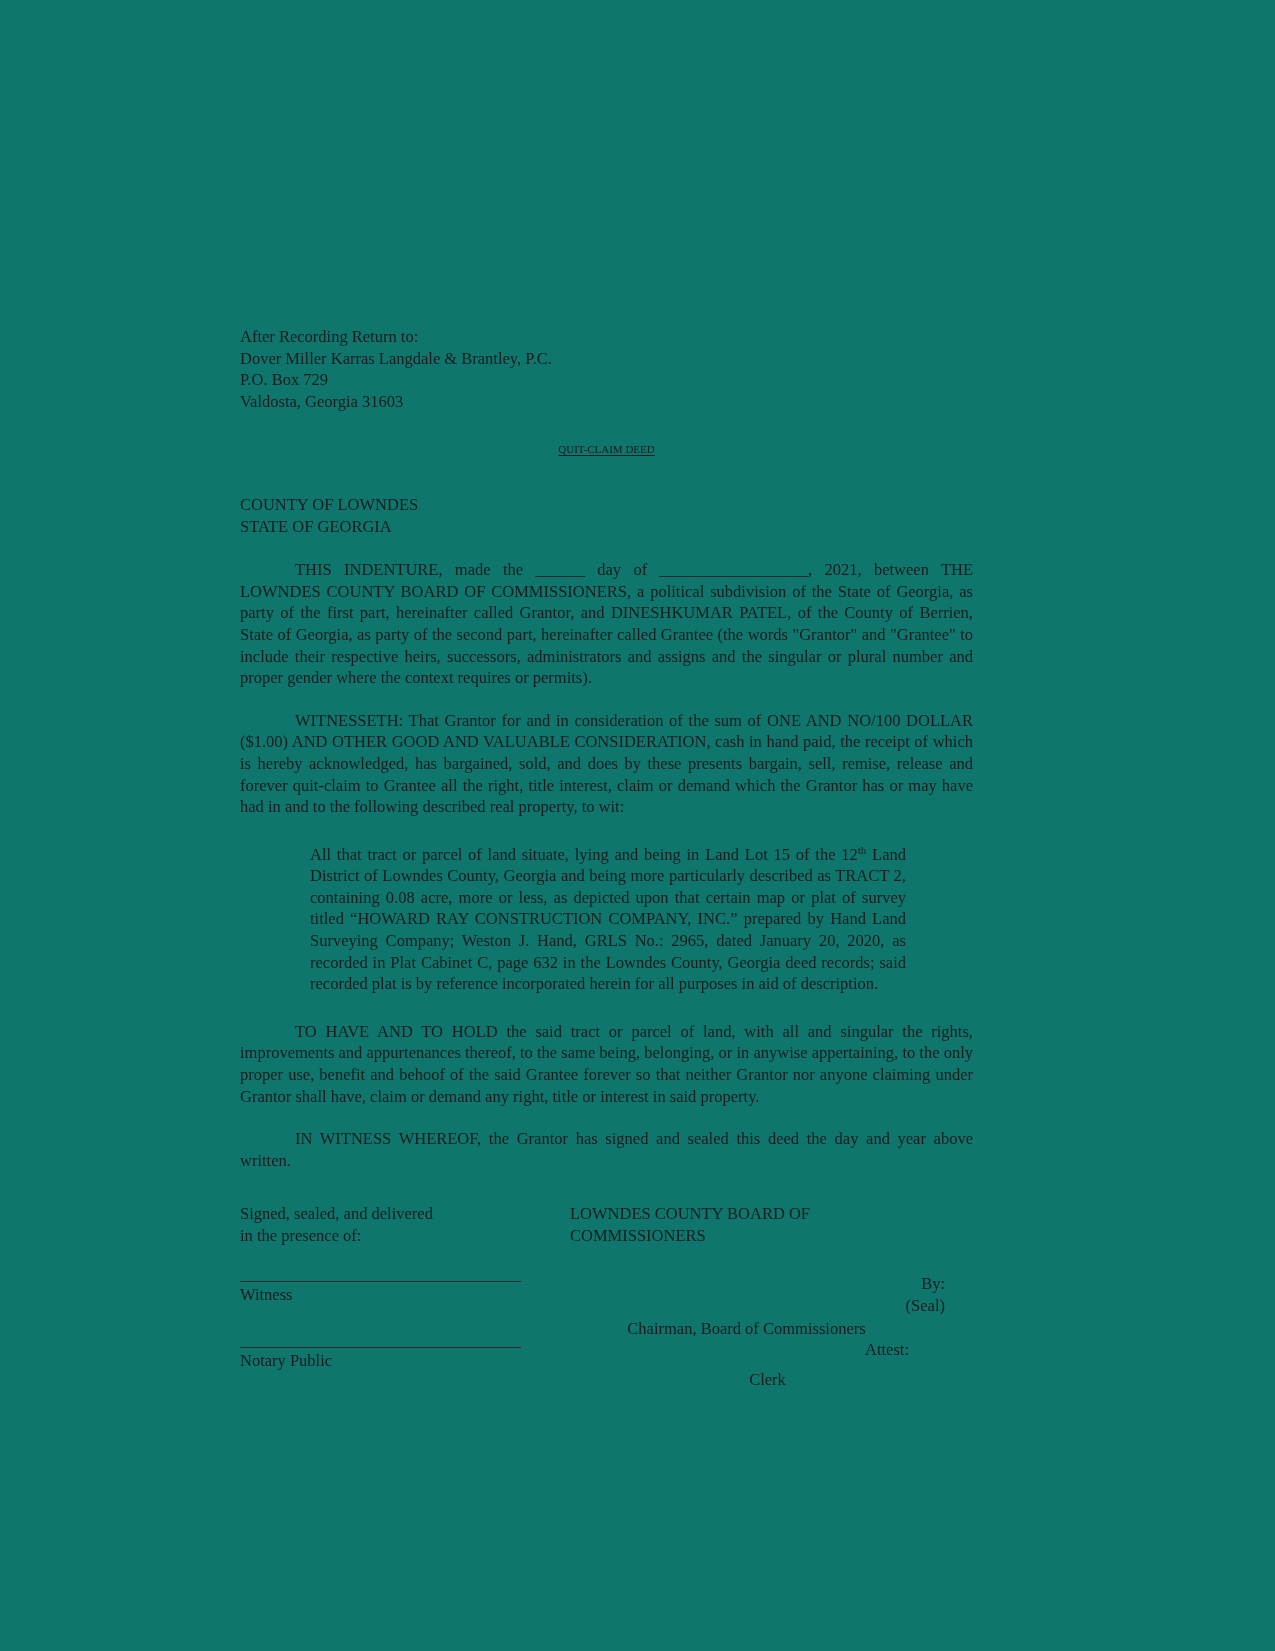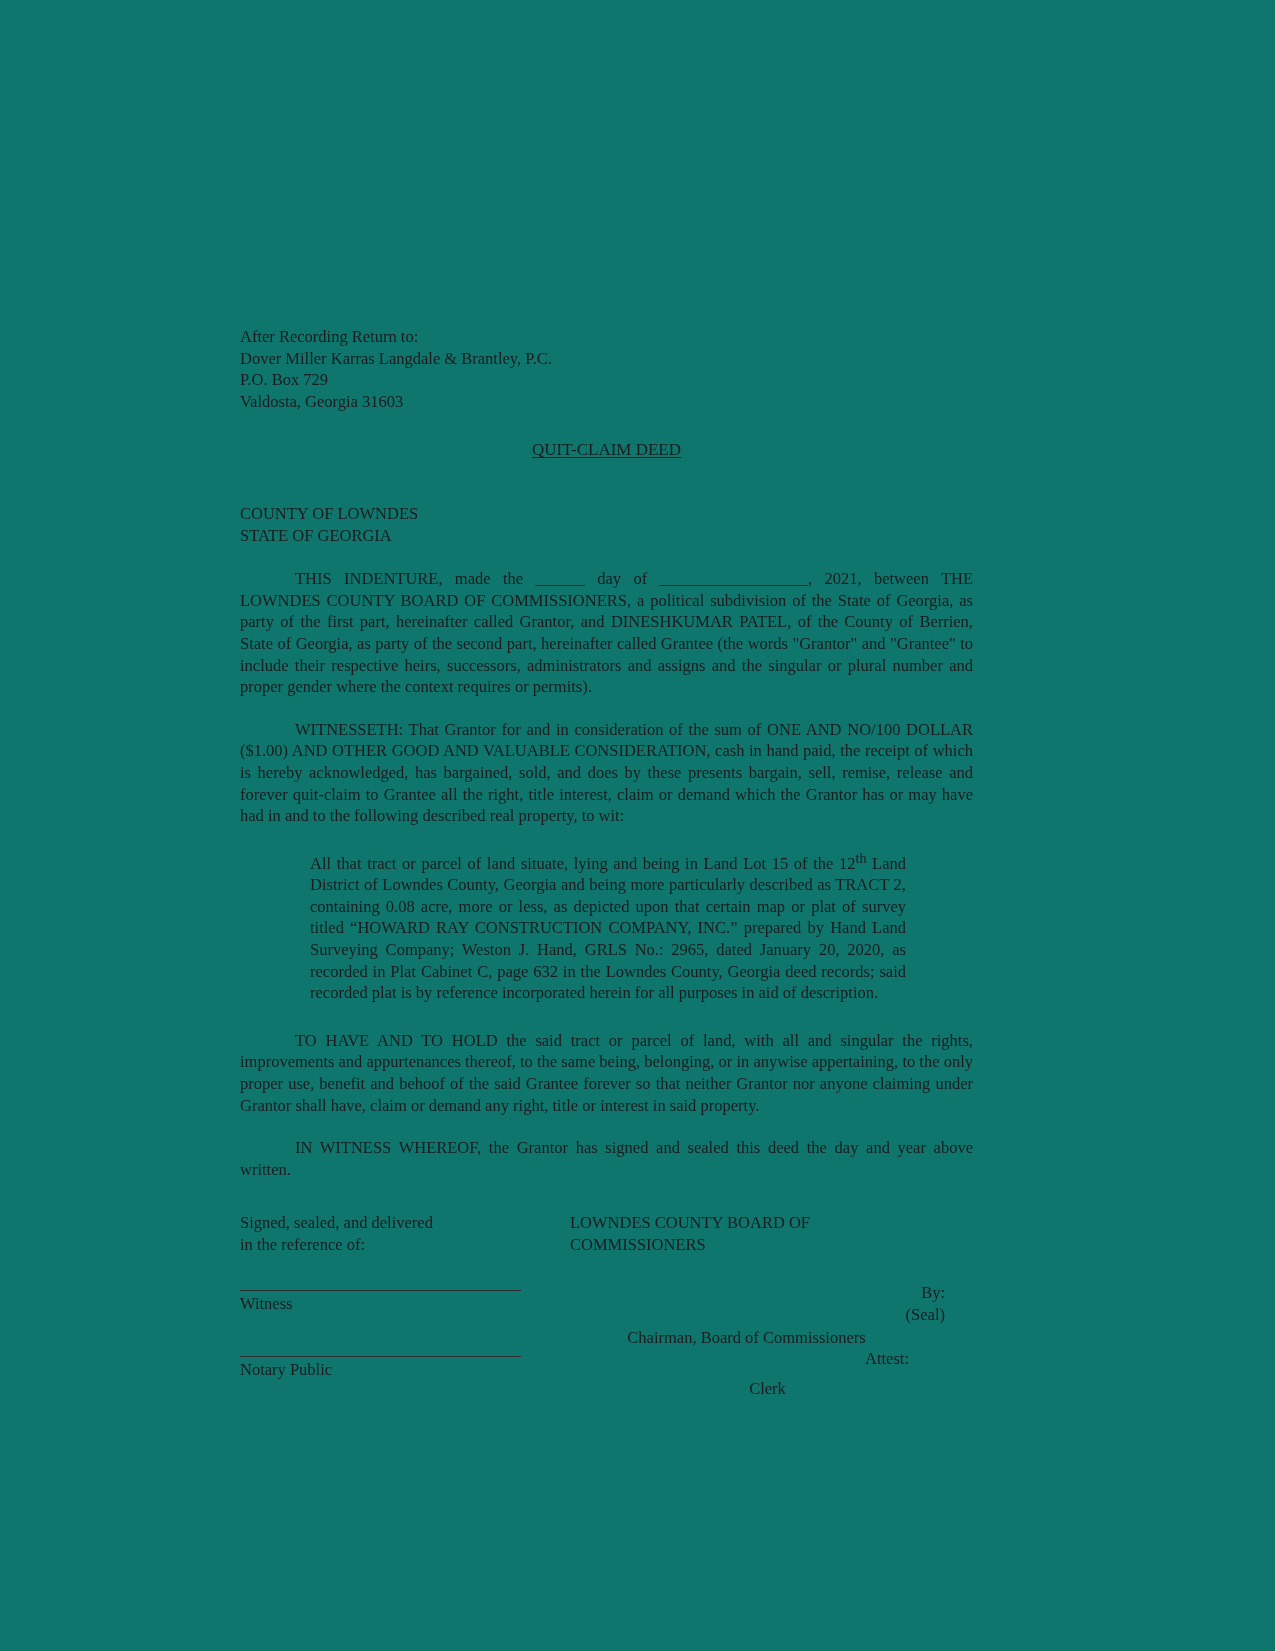--- a/index.html
+++ b/index.html
@@ -16,40 +16,40 @@
     position: absolute;
     inset: 0;
     padding: 326px 302px 0 240px;
     font-size: 16.5px;
     line-height: 21.6px;
     background: #0f766e;
   }
   .return-block { margin-bottom: 0; }
   .return-block .line { white-space: nowrap; }
   .doc-title {
-    font-size: 17px;
+    font-size: 11px;
     font-weight: normal;
     text-align: center;
-    margin: 27px 0 42px 0;
+    margin: 27px 0 33px 0;
   }
   .doc-title .title-text { text-decoration: underline; text-underline-offset: 2px; }
   .state-block { margin-bottom: 22px; }
   .para {
     text-align: justify;
     text-indent: 55px;
     margin-bottom: 21px;
   }
   .description {
     text-align: justify;
     text-indent: 0;
     margin: 26px 0 26px 70px;
     width: 596px;
   }
   .description sup {
-    font-size: 14px;
+    font-size: 11px;
     line-height: 0;
     vertical-align: super;
   }
   .sig-section {
     display: flex;
     margin-top: 32px;
   }
   .sig-left { width: 330px; }
   .sig-right { width: 403px; }
   .sig-line {
@@ -106,21 +106,21 @@
   <p class="description"><span>All that tract or parcel of land situate, lying and being in Land Lot 15 of the 12</span><sup>th</sup><span> Land District of Lowndes County, Georgia and being more particularly described as TRACT 2, containing 0.08 acre, more or less, as depicted upon that certain map or plat of survey titled “HOWARD RAY CONSTRUCTION COMPANY, INC.” prepared by Hand Land Surveying Company; Weston J. Hand, GRLS No.: 2965, dated January 20, 2020, as recorded in Plat Cabinet C, page 632 in the Lowndes County, Georgia deed records; said recorded plat is by reference incorporated herein for all purposes in aid of description.</span></p>
 
   <p class="para">TO HAVE AND TO HOLD the said tract or parcel of land, with all and singular the rights, improvements and appurtenances thereof, to the same being, belonging, or in anywise appertaining, to the only proper use, benefit and behoof of the said Grantee forever so that neither Grantor nor anyone claiming under Grantor shall have, claim or demand any right, title or interest in said property.</p>
 
   <p class="para">IN WITNESS WHEREOF, the Grantor has signed and sealed this deed the day and year above written.</p>
 
   <div class="sig-section">
 
     <div class="sig-left">
       <div>Signed, sealed, and delivered</div>
-      <div>in the reference of:</div>
+      <div>in the presence of:</div>
       <div class="sig-line first"></div>
       <div class="sig-label">Witness</div>
       <div class="sig-line second"></div>
       <div class="sig-label">Notary Public</div>
     </div>
 
     <div class="sig-right">
       <div>LOWNDES COUNTY BOARD OF</div>
       <div>COMMISSIONERS</div>
       <div class="by-row">

